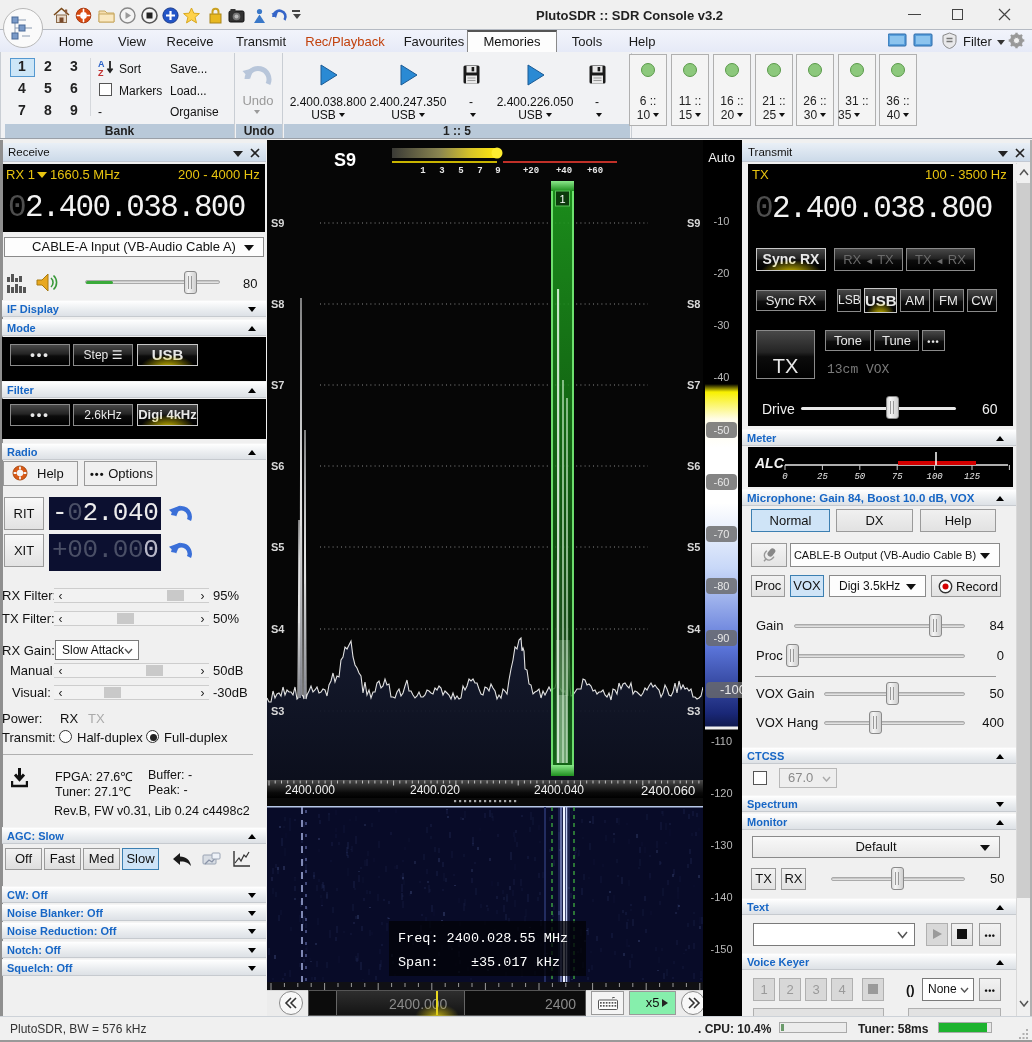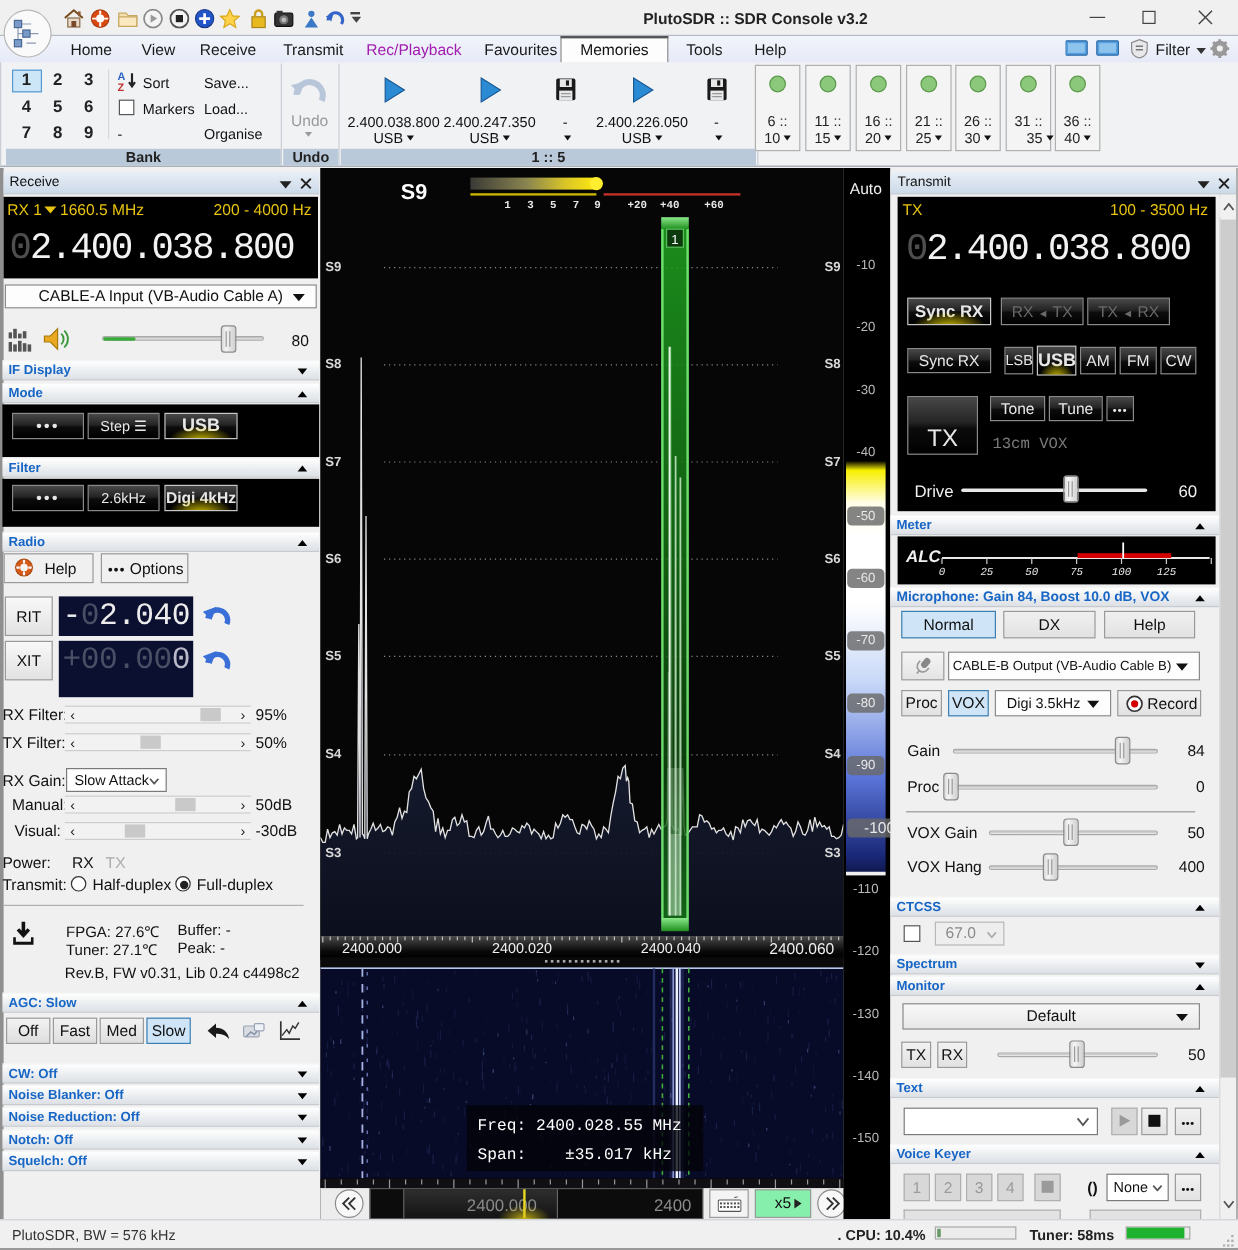--- a/index.html
+++ b/index.html
@@ -79,21 +79,21 @@
     <path d="M13.5 13 a6 6 0 1 0 -11 -3" fill="none" stroke="#3565c8" stroke-width="2.6"></path>
     <path d="M0.5 6.5 L7 4.5 5 11 z" fill="#3565c8"></path>
   </svg>
 <div class="a" style="left:292px;top:10px;width:8px;height:2px;background:#444"></div>
 <div class="a" style="left:293px;top:14px;width:0;height:0;border-left:4px solid transparent;border-right:4px solid transparent;border-top:5px solid #444"></div>
 <div class="a" style="left:0;top:30px;width:1032px;height:22px;background:linear-gradient(#f2f4fb,#e6eaf7)"></div>
 <div class="a" style="left:31px;top:34px;width:90px;text-align:center;font-size:13px;color:#1a1a1a">Home</div>
 <div class="a" style="left:87px;top:34px;width:90px;text-align:center;font-size:13px;color:#1a1a1a">View</div>
 <div class="a" style="left:145px;top:34px;width:90px;text-align:center;font-size:13px;color:#1a1a1a">Receive</div>
 <div class="a" style="left:216px;top:34px;width:90px;text-align:center;font-size:13px;color:#1a1a1a">Transmit</div>
-<div class="a" style="left:300px;top:34px;width:90px;text-align:center;font-size:13px;color:#a21caf">Rec/Playback</div>
+<div class="a" style="left:300px;top:34px;width:90px;text-align:center;font-size:13px;color:#c2410c">Rec/Playback</div>
 <div class="a" style="left:389px;top:34px;width:90px;text-align:center;font-size:13px;color:#1a1a1a">Favourites</div>
 <div class="a" style="left:542px;top:34px;width:90px;text-align:center;font-size:13px;color:#1a1a1a">Tools</div>
 <div class="a" style="left:597px;top:34px;width:90px;text-align:center;font-size:13px;color:#1a1a1a">Help</div>
 <div class="a" style="left:467px;top:30px;width:90px;height:22px;background:#fdfdfd;border:1px solid #8a8a8a;border-bottom:none;border-top:2px solid #555"></div>
 <div class="a" style="left:467px;top:34px;width:90px;text-align:center;font-size:13px;color:#111">Memories</div>
 <svg class="a" style="left:888px;top:33px" width="48" height="16">
     <rect x="0" y="1" width="18" height="12" rx="1" fill="#5aa0dc" stroke="#2a6aaa"></rect>
     <rect x="2" y="3" width="14" height="8" fill="#8cc4ee"></rect>
     <rect x="26" y="1" width="18" height="12" rx="1" fill="#5aa0dc" stroke="#2a6aaa"></rect>
     <rect x="28" y="3" width="14" height="8" fill="#8cc4ee"></rect>
@@ -204,21 +204,21 @@
 <div class="a" style="left:767px;top:63px;width:14px;height:14px;border-radius:50%;background:#8cc87c;border:1px solid #5a9a4a"></div>
 <div class="a" style="left:755px;top:94px;width:38px;text-align:center;font-size:12px;color:#222">21 ::</div>
 <div class="a" style="left:755px;top:108px;width:38px;text-align:center;font-size:12px;color:#222">25<span style="display:inline-block;vertical-align:2px;margin-left:3px;width:0;height:0;border-left:3.5px solid transparent;border-right:3.5px solid transparent;border-top:4px solid #111"></span></div>
 <div class="a" style="left:796px;top:54px;width:38px;height:72px;background:#f4f4f4;border:1px solid #b0b0b0"></div>
 <div class="a" style="left:808px;top:63px;width:14px;height:14px;border-radius:50%;background:#8cc87c;border:1px solid #5a9a4a"></div>
 <div class="a" style="left:796px;top:94px;width:38px;text-align:center;font-size:12px;color:#222">26 ::</div>
 <div class="a" style="left:796px;top:108px;width:38px;text-align:center;font-size:12px;color:#222">30<span style="display:inline-block;vertical-align:2px;margin-left:3px;width:0;height:0;border-left:3.5px solid transparent;border-right:3.5px solid transparent;border-top:4px solid #111"></span></div>
 <div class="a" style="left:838px;top:54px;width:38px;height:72px;background:#f4f4f4;border:1px solid #b0b0b0"></div>
 <div class="a" style="left:850px;top:63px;width:14px;height:14px;border-radius:50%;background:#8cc87c;border:1px solid #5a9a4a"></div>
 <div class="a" style="left:838px;top:94px;width:38px;text-align:center;font-size:12px;color:#222">31 ::</div>
-<div class="a" style="left:838px;top:108px;width:57px;text-align:center;font-size:12px;color:#222">35<span style="display:inline-block;vertical-align:2px;margin-left:3px;width:0;height:0;border-left:3.5px solid transparent;border-right:3.5px solid transparent;border-top:4px solid #111"></span></div>
+<div class="a" style="left:838px;top:108px;width:57px;font-size:12px;color:#222">35<span style="display:inline-block;vertical-align:2px;margin-left:3px;width:0;height:0;border-left:3.5px solid transparent;border-right:3.5px solid transparent;border-top:4px solid #111"></span></div>
 <div class="a" style="left:879px;top:54px;width:38px;height:72px;background:#f4f4f4;border:1px solid #b0b0b0"></div>
 <div class="a" style="left:891px;top:63px;width:14px;height:14px;border-radius:50%;background:#8cc87c;border:1px solid #5a9a4a"></div>
 <div class="a" style="left:879px;top:94px;width:38px;text-align:center;font-size:12px;color:#222">36 ::</div>
 <div class="a" style="left:879px;top:108px;width:38px;text-align:center;font-size:12px;color:#222">40<span style="display:inline-block;vertical-align:2px;margin-left:3px;width:0;height:0;border-left:3.5px solid transparent;border-right:3.5px solid transparent;border-top:4px solid #111"></span></div>
 <div class="a" style="left:3px;top:8px;width:40px;height:40px;border-radius:50%;background:#fafafa;border:1px solid #b8b8b8;z-index:5"></div>
 <svg class="a" style="left:10px;top:15px;z-index:6" width="26" height="26">
     <g stroke="#8a9ab0" stroke-width="1">
       <line x1="5" y1="5" x2="5" y2="21"></line>
       <line x1="5" y1="13" x2="12" y2="13"></line>
       <line x1="8" y1="5" x2="16" y2="5"></line>
@@ -286,21 +286,21 @@
 <div class="lbl" style="left:37px;top:466px">Help</div>
 <div class="wb" style="left:84px;top:461px;width:73px;height:25px;background:#f0f0f0;border:1px solid #9a9a9a"></div>
 <div class="a" style="left:90px;top:466px;font-size:13px;color:#111"><span style="font-weight:bold;letter-spacing:1px;font-size:11px">•••</span> Options</div>
 <div class="wb" style="left:4px;top:497px;width:40px;height:33px;background:linear-gradient(#f8f8f8,#e2e2e2);line-height:31px">RIT</div>
 <div class="a mono" style="left:49px;top:497px;width:112px;height:33px;background:#0c1030;color:#ececec;font-size:26px;line-height:32px;letter-spacing:-0.4px;padding-left:3px">-<span style="color:#4a4f66">0</span>2.040</div>
 <svg class="a" style="left:169px;top:501px" width="24" height="22">
     <path d="M20 19 a8.3 8.3 0 1 0 -15.8 -4.6" fill="none" stroke="#3a6fd8" stroke-width="4.4"></path>
     <path d="M0 8.8 L11.5 4.6 L7.2 15.6 z" fill="#3a6fd8"></path>
   </svg>
 <div class="wb" style="left:4px;top:534px;width:40px;height:33px;background:linear-gradient(#f8f8f8,#e2e2e2);line-height:31px">XIT</div>
-<div class="a mono" style="left:49px;top:534px;width:112px;height:47px;background:#0c1030;color:#4a4f66;font-size:26px;line-height:32px;letter-spacing:-0.4px;padding-left:3px">+00.00<span style="color:#b8b8c8">0</span></div>
+<div class="a mono" style="left:49px;top:534px;width:112px;height:37px;background:#0c1030;color:#4a4f66;font-size:26px;line-height:32px;letter-spacing:-0.4px;padding-left:3px">+00.00<span style="color:#b8b8c8">0</span></div>
 <svg class="a" style="left:169px;top:538px" width="24" height="22">
     <path d="M20 19 a8.3 8.3 0 1 0 -15.8 -4.6" fill="none" stroke="#3a6fd8" stroke-width="4.4"></path>
     <path d="M0 8.8 L11.5 4.6 L7.2 15.6 z" fill="#3a6fd8"></path>
   </svg>
 <div class="lbl" style="left:2px;top:588px">RX Filter:</div>
 <div class="sb" style="left:54px;top:588px;width:155px;height:15px">
     <div class="ar" style="left:1px">‹</div>
     <div class="ar" style="right:1px">›</div>
     <div class="th" style="left:113px;width:17px"></div>
   </div>
@@ -422,21 +422,21 @@
 <rect x="392" y="161" width="105" height="2" fill="#c8b400"></rect>
 <rect x="503" y="161" width="114" height="2" fill="#c03028"></rect>
 <text x="334" y="166" fill="#fff" font-size="18" font-weight="bold" font-family="Liberation Sans">S9</text>
 </svg>
 <div class="a mono" style="left:409px;top:166px;width:28px;text-align:center;font-size:9px;font-weight:bold;color:#e8e8e8">1</div>
 <div class="a mono" style="left:428px;top:166px;width:28px;text-align:center;font-size:9px;font-weight:bold;color:#e8e8e8">3</div>
 <div class="a mono" style="left:447px;top:166px;width:28px;text-align:center;font-size:9px;font-weight:bold;color:#e8e8e8">5</div>
 <div class="a mono" style="left:466px;top:166px;width:28px;text-align:center;font-size:9px;font-weight:bold;color:#e8e8e8">7</div>
 <div class="a mono" style="left:484px;top:166px;width:28px;text-align:center;font-size:9px;font-weight:bold;color:#e8e8e8">9</div>
 <div class="a mono" style="left:517px;top:166px;width:28px;text-align:center;font-size:9px;font-weight:bold;color:#e8e8e8">+20</div>
-<div class="a mono" style="left:550px;top:166px;width:28px;font-size:9px;font-weight:bold;color:#e8e8e8">+40</div>
+<div class="a mono" style="left:550px;top:166px;width:28px;text-align:center;font-size:9px;font-weight:bold;color:#e8e8e8">+40</div>
 <div class="a mono" style="left:581px;top:166px;width:28px;text-align:center;font-size:9px;font-weight:bold;color:#e8e8e8">+60</div>
 <div class="a" style="left:271px;top:217px;font-size:11px;font-weight:bold;color:#d8d8d8">S9</div>
 <div class="a" style="left:687px;top:217px;font-size:11px;font-weight:bold;color:#d8d8d8">S9</div>
 <div class="a" style="left:271px;top:298px;font-size:11px;font-weight:bold;color:#d8d8d8">S8</div>
 <div class="a" style="left:687px;top:298px;font-size:11px;font-weight:bold;color:#d8d8d8">S8</div>
 <div class="a" style="left:271px;top:379px;font-size:11px;font-weight:bold;color:#d8d8d8">S7</div>
 <div class="a" style="left:687px;top:379px;font-size:11px;font-weight:bold;color:#d8d8d8">S7</div>
 <div class="a" style="left:271px;top:460px;font-size:11px;font-weight:bold;color:#d8d8d8">S6</div>
 <div class="a" style="left:687px;top:460px;font-size:11px;font-weight:bold;color:#d8d8d8">S6</div>
 <div class="a" style="left:271px;top:541px;font-size:11px;font-weight:bold;color:#d8d8d8">S5</div>

